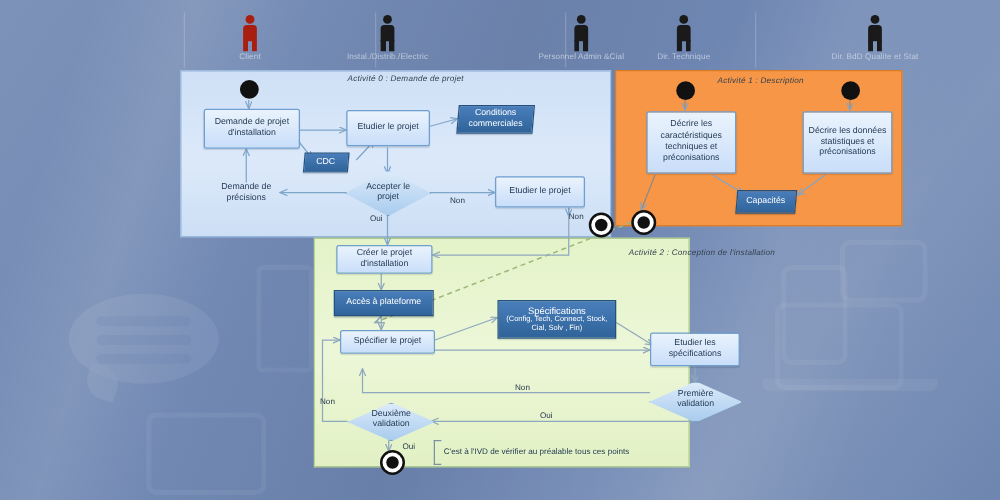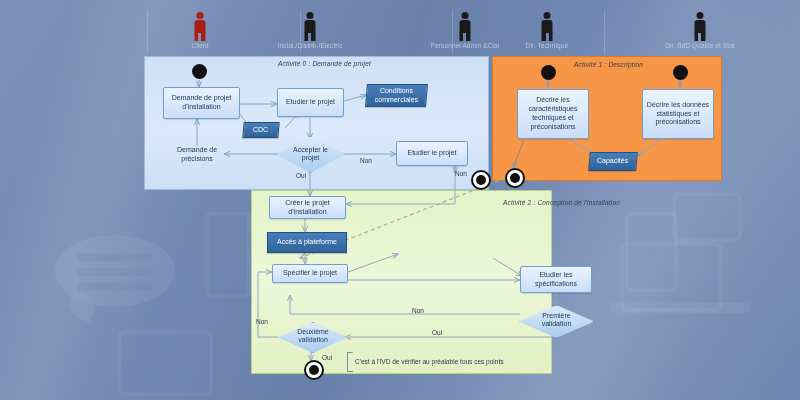--- a/index.html
+++ b/index.html
@@ -244,20 +244,24 @@
   <div class="node obj skew" style="left:589px;top:152px;width:48px;height:19px;">
       <span>Capacités</span>
     </div>
   <div class="end" style="left:505px;top:168px;"></div>
 
   <div class="node act" style="left:269px;top:196px;width:77px;height:23px;">Créer le projet d'installation</div>
   <div class="node obj" style="left:267px;top:232px;width:80px;height:21px;">
       <span>Accès à plateforme</span>
     </div>
   <div class="node act" style="left:272px;top:264px;width:76px;height:19px;">Spécifier le projet</div>
+  <div class="node obj" style="left:398px;top:240px;width:95px;height:31px;flex-direction:column;line-height:1.2;">
+    <span style="font-size:7.5px;">Spécifications</span>
+    <span style="font-size:6px;">(Config, Tech, Connect, Stock, Cial, Solv , Fin)</span>
+  </div>
   <div class="node act" style="left:520px;top:266px;width:72px;height:27px;">Etudier les spécifications</div>
   <div class="node dec" style="left:519px;top:305px;width:75px;height:33px;"></div>
   <div class="dec-lbl" style="left:527px;top:312px;width:59px;">Première validation</div>
   <div class="node dec" style="left:278px;top:322px;width:70px;height:31px;"></div>
   <div class="dec-lbl" style="left:285px;top:328px;width:56px;">Deuxième validation</div>
   <div class="edge-lbl" style="left:412px;top:307px;">Non</div>
   <div class="edge-lbl" style="left:256px;top:318px;">Non</div>
   <div class="edge-lbl" style="left:432px;top:329px;">Oui</div>
   <div class="edge-lbl" style="left:322px;top:354px;">Oui</div>
   <div class="end" style="left:304px;top:360px;"></div>

